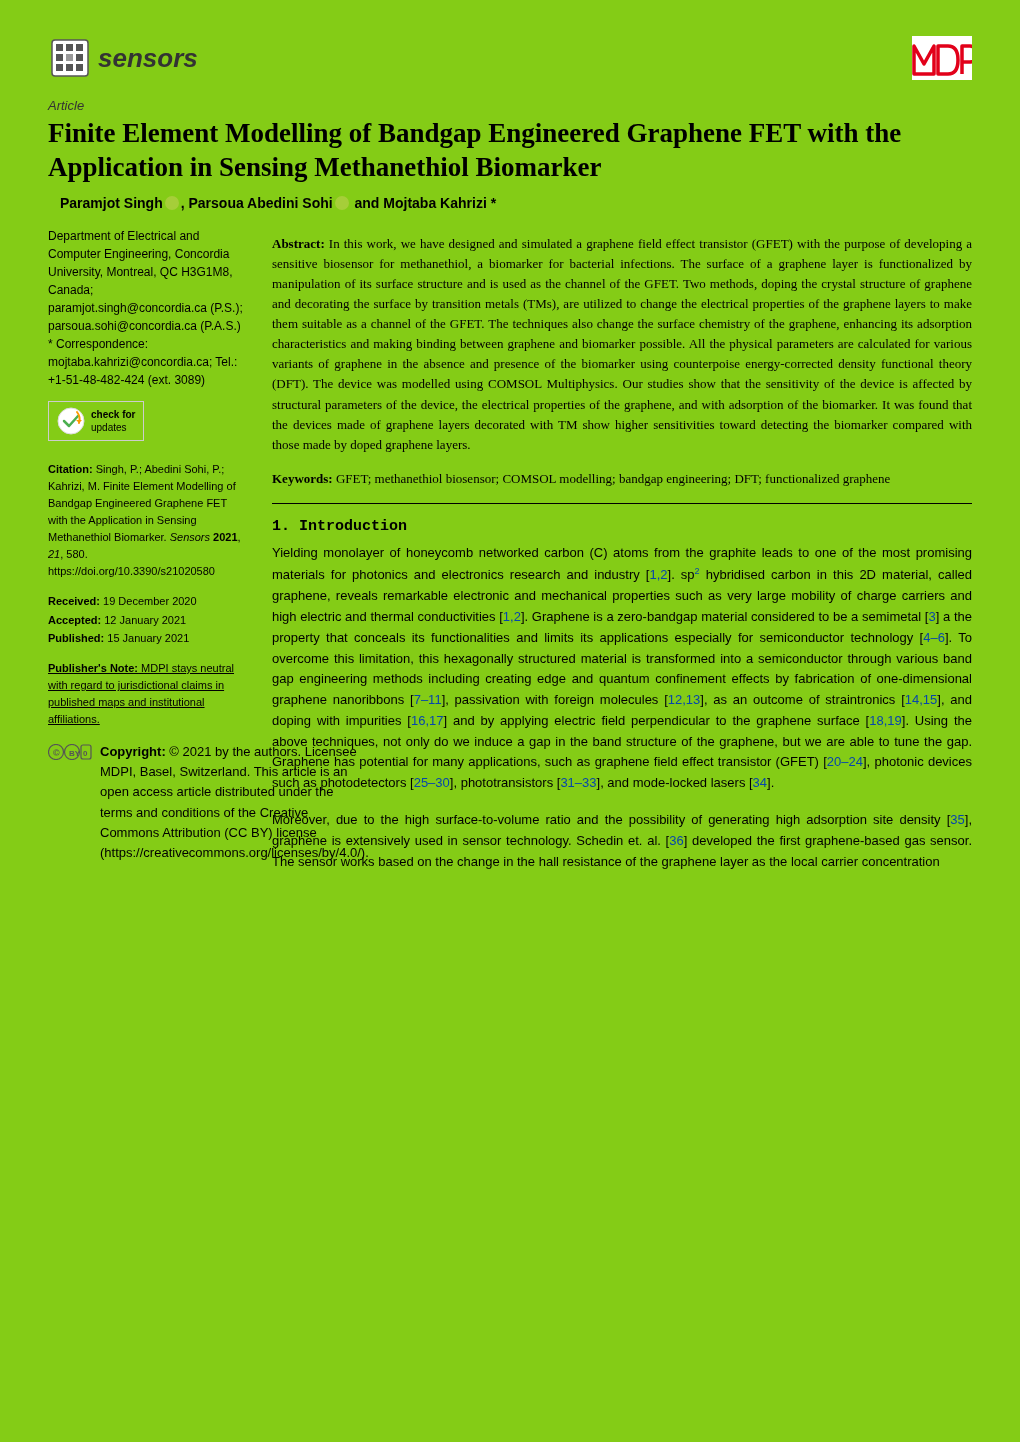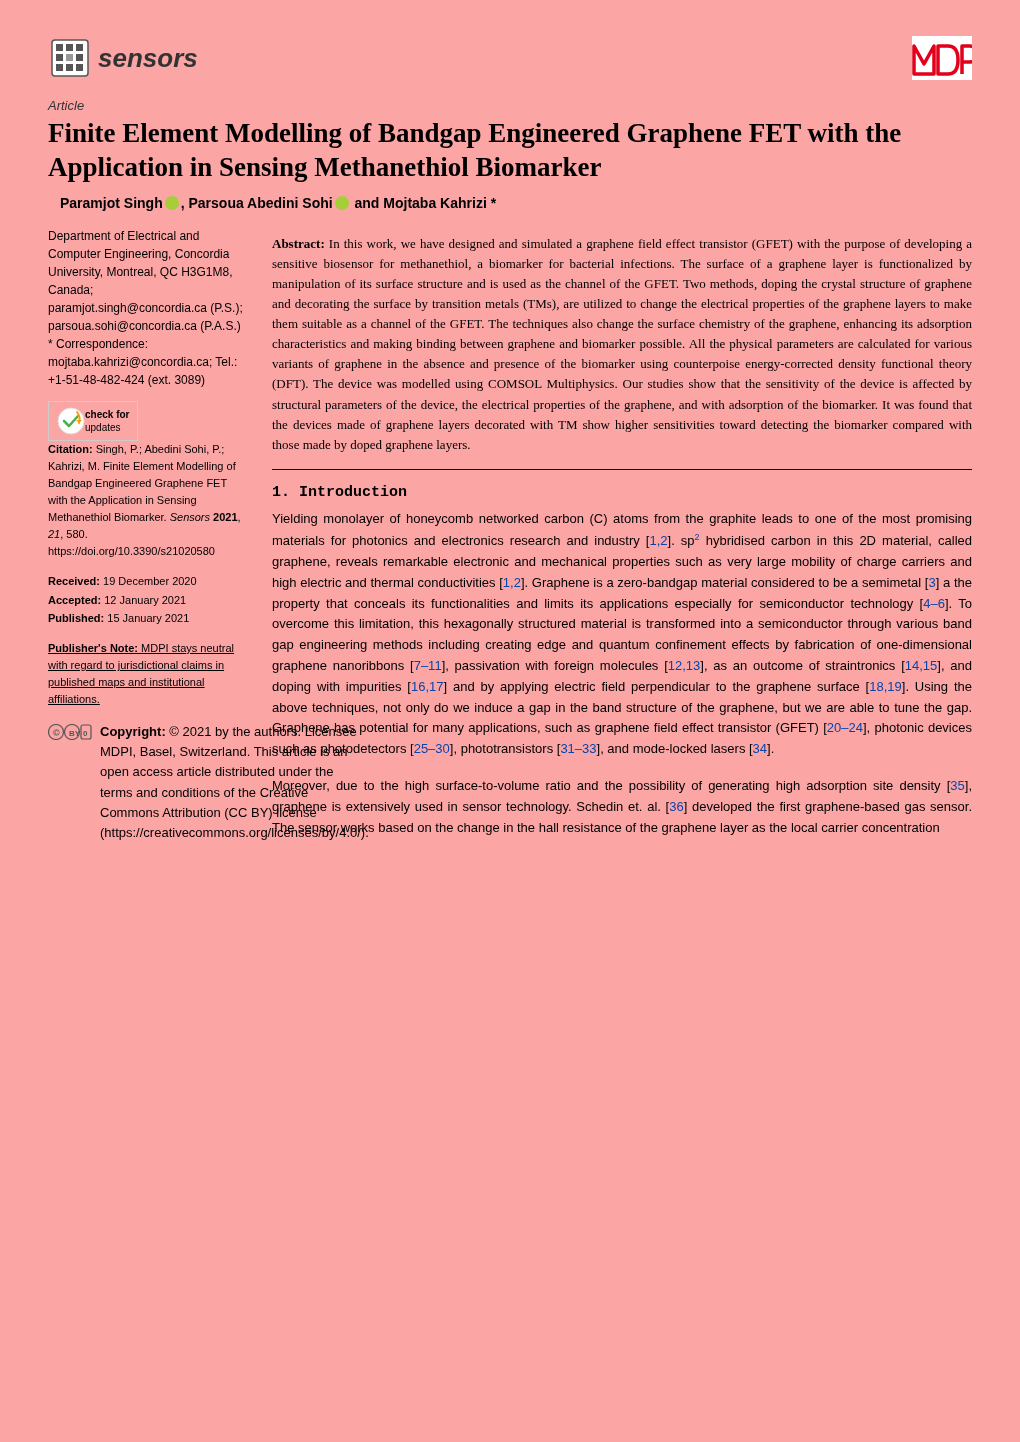--- a/index.html
+++ b/index.html
@@ -7,21 +7,21 @@
       background: #fff;
       font-family: "Times New Roman", Times, serif;
       font-size: 13.5px;
       color: #000;
       width: 1020px;
       min-height: 1442px;
     }
     .page {
       width: 1020px;
       min-height: 1442px;
-      background: #fca5a5;
+      background: #84cc16;
       padding: 36px 48px 36px 48px;
     }
     .header {
       display: flex;
       justify-content: space-between;
       align-items: flex-start;
       margin-bottom: 18px;
     }
     .sensors-logo {
       display: flex;
@@ -112,22 +112,23 @@
       line-height: 1.55;
       text-align: justify;
     }
     .keywords-block strong {
       font-weight: bold;
     }
     .check-updates-box {
       border: 1px solid #ccc;
       display: inline-flex;
       align-items: center;
+      gap: 6px;
       padding: 5px 8px;
-      margin-bottom: 0;
+      margin-bottom: 20px;
       font-size: 11px;
       font-family: Arial, sans-serif;
     }
     .check-updates-icon {
       width: 28px;
       height: 28px;
     }
     .check-updates-text {
       font-size: 10px;
       color: #000;
@@ -312,20 +313,24 @@
 
     <div class="right-col">
 
       
       <div class="abstract-block">
         <strong>Abstract:</strong>
         <span> In this work, we have designed and simulated a graphene field effect transistor (GFET) with the purpose of developing a sensitive biosensor for methanethiol, a biomarker for bacterial infections. The surface of a graphene layer is functionalized by manipulation of its surface structure and is used as the channel of the GFET. Two methods, doping the crystal structure of graphene and decorating the surface by transition metals (TMs), are utilized to change the electrical properties of the graphene layers to make them suitable as a channel of the GFET. The techniques also change the surface chemistry of the graphene, enhancing its adsorption characteristics and making binding between graphene and biomarker possible. All the physical parameters are calculated for various variants of graphene in the absence and presence of the biomarker using counterpoise energy-corrected density functional theory (DFT). The device was modelled using COMSOL Multiphysics. Our studies show that the sensitivity of the device is affected by structural parameters of the device, the electrical properties of the graphene, and with adsorption of the biomarker. It was found that the devices made of graphene layers decorated with TM show higher sensitivities toward detecting the biomarker compared with those made by doped graphene layers.</span>
       </div>
 
       
+      <div class="keywords-block">
+        <strong>Keywords:</strong>
+        <span> GFET; methanethiol biosensor; COMSOL modelling; bandgap engineering; DFT; func­tionalized graphene</span>
+      </div>
 
       <hr class="section-divider">
 
       
       <div class="section-title">
         <span>1.</span>
         <span>Introduction</span>
       </div>
 
       <div class="intro-text">

